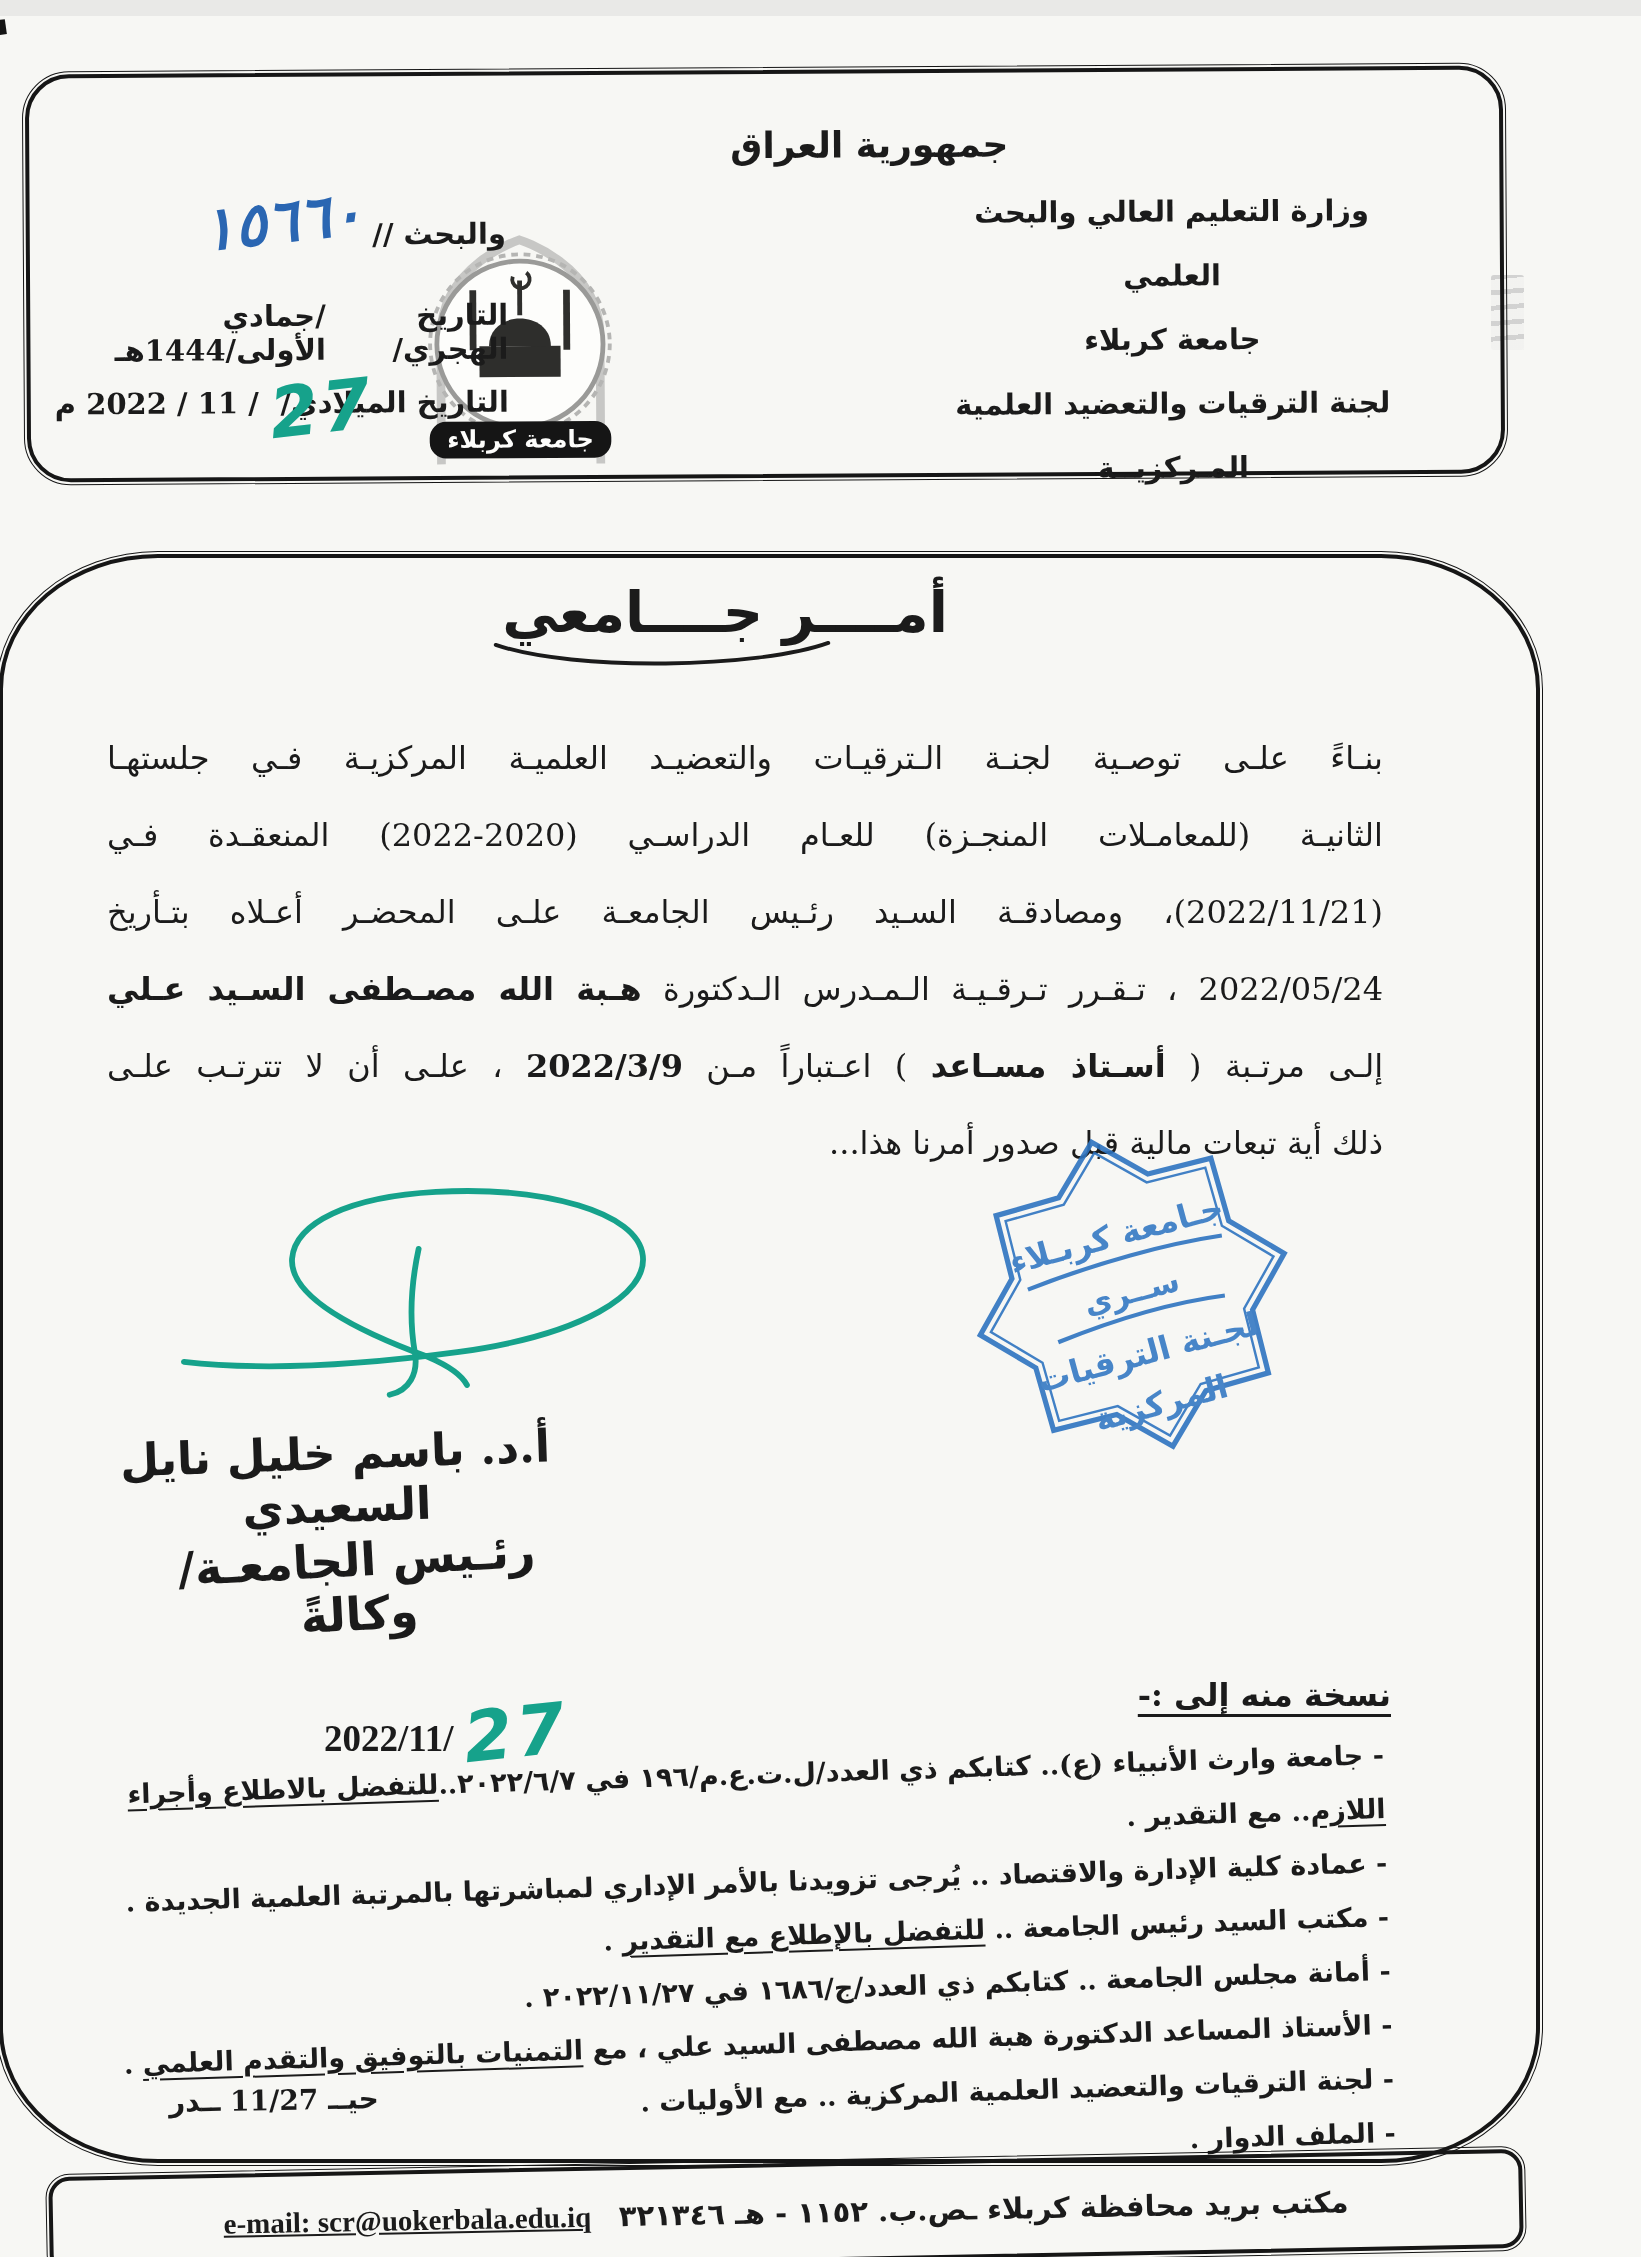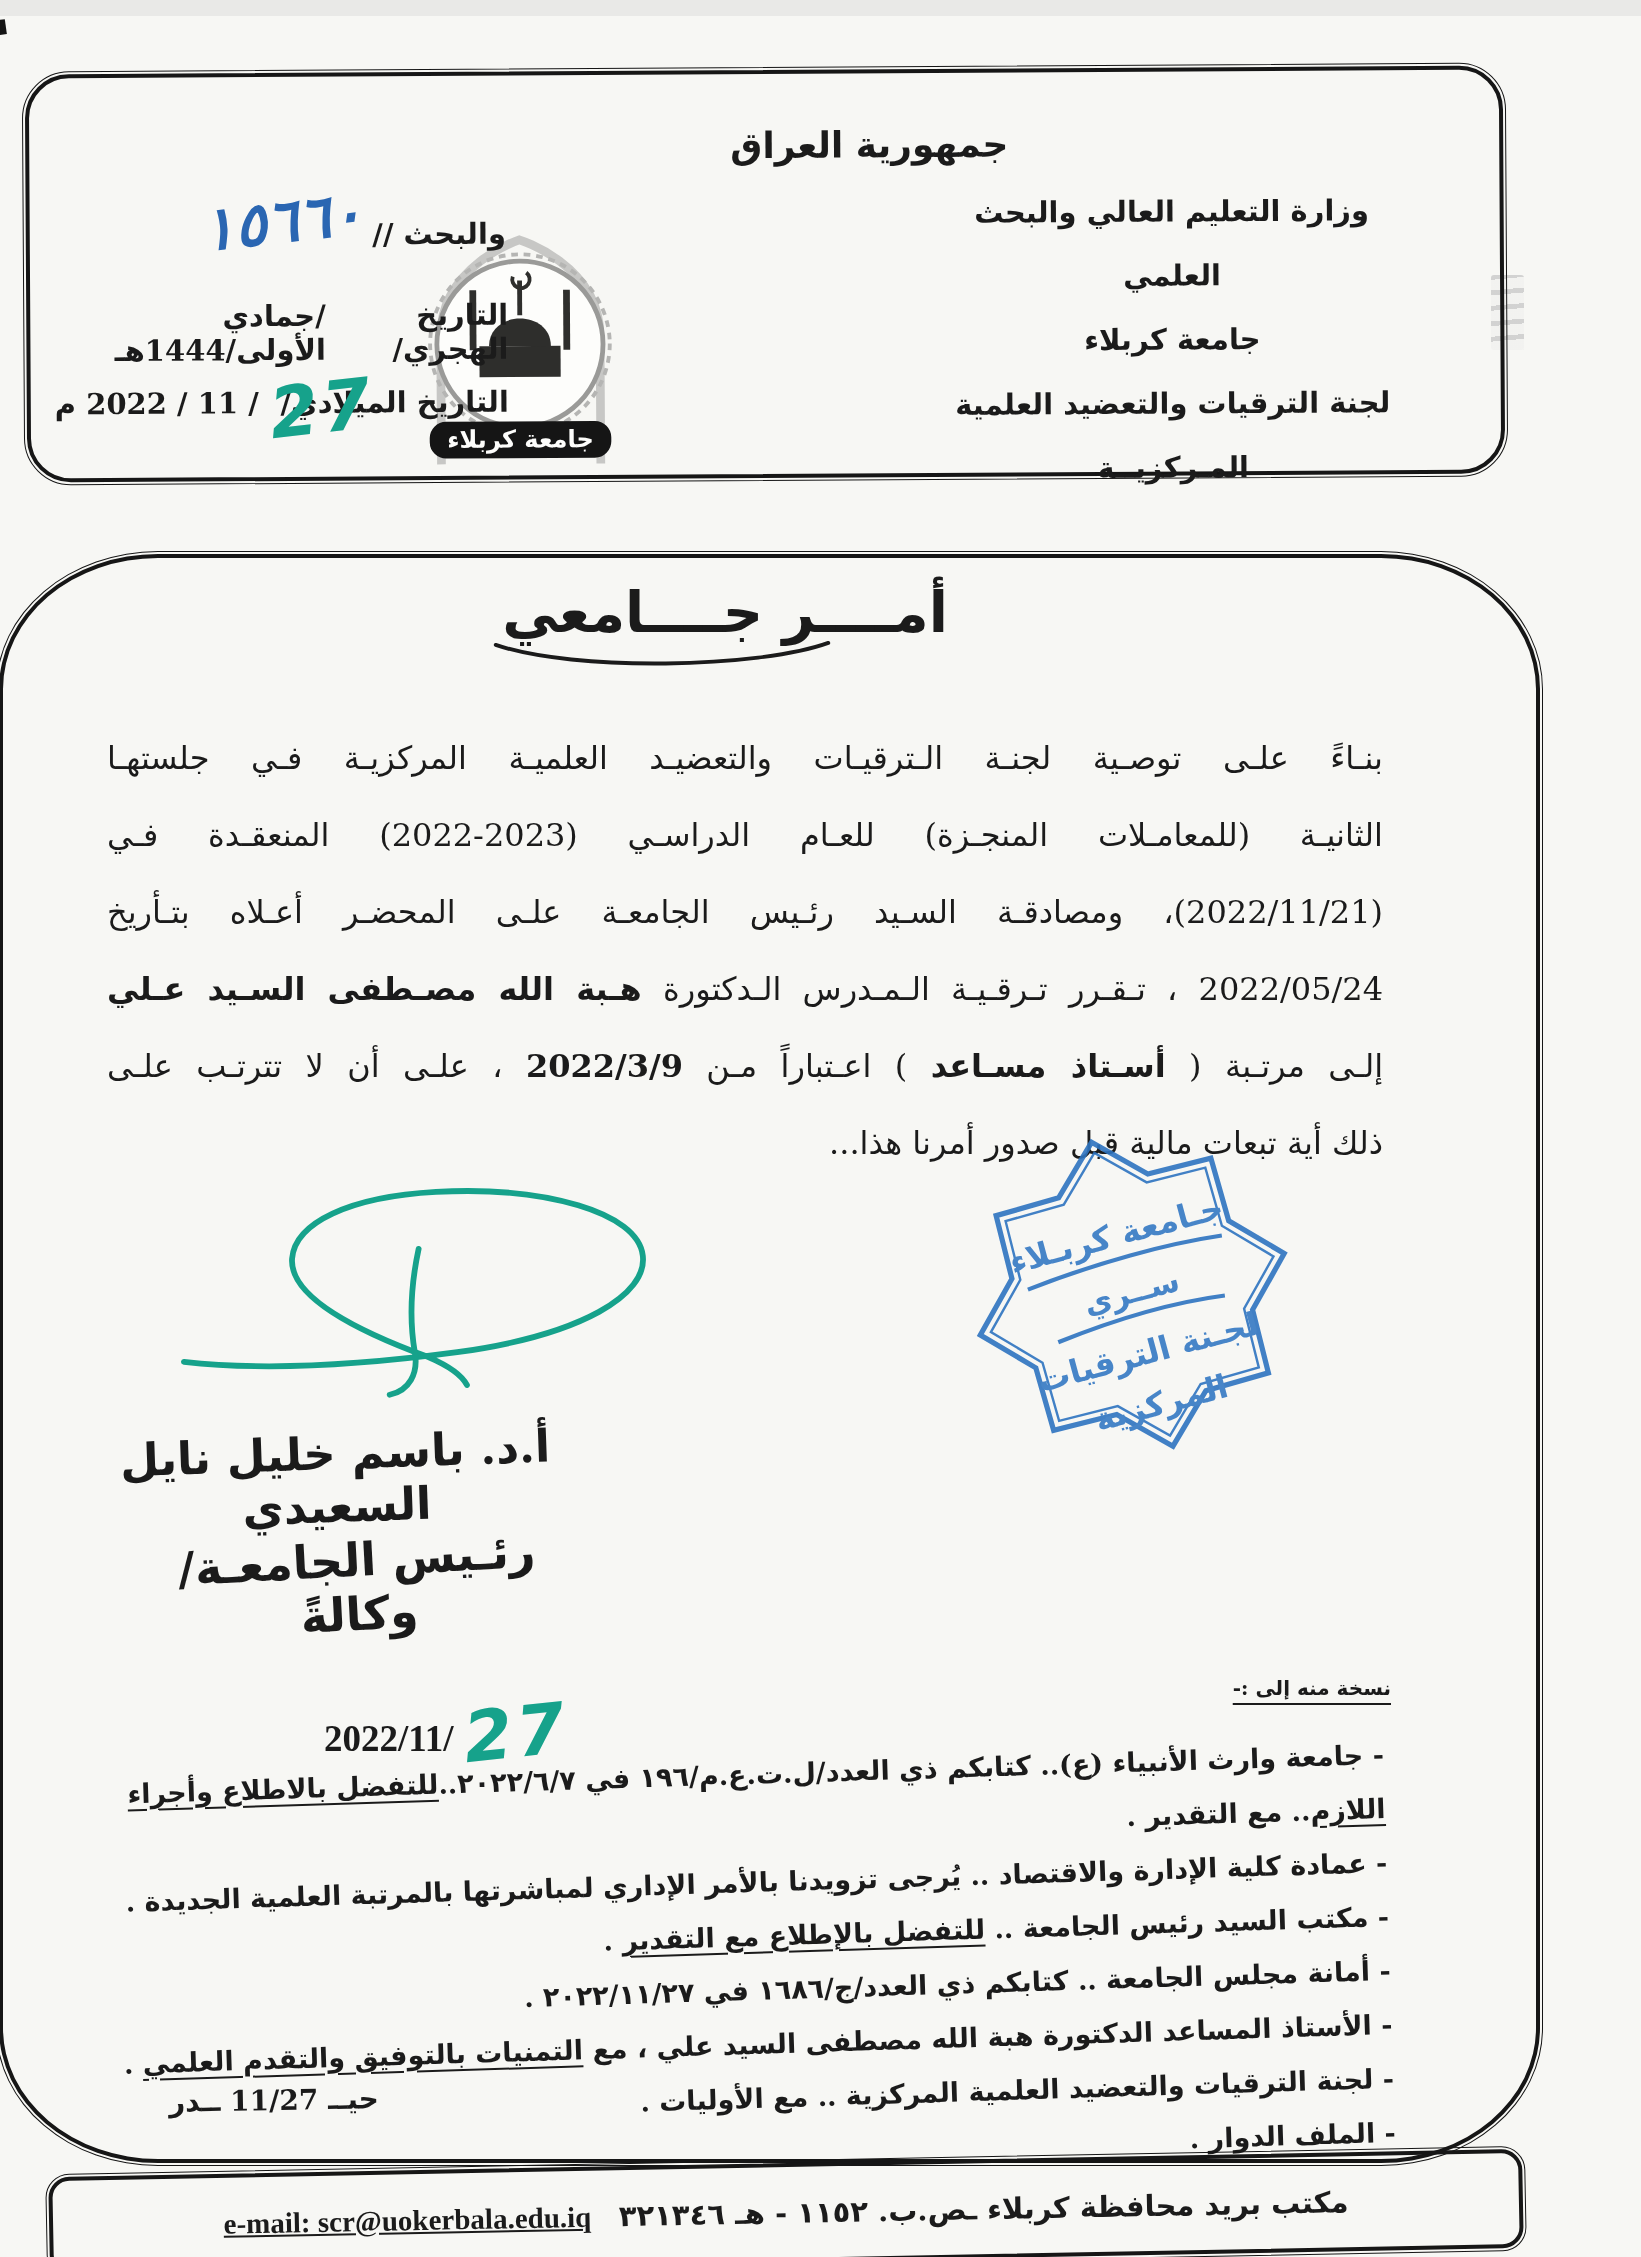--- a/index.html
+++ b/index.html
@@ -52,21 +52,21 @@
   .signer-name{position:absolute;left:53px;top:869px;width:560px;text-align:center;
     font-size:45px;font-weight:bold;transform:rotate(-2deg);letter-spacing:-1px;}
   .signer-role{position:absolute;left:162px;top:975px;width:386px;text-align:center;
     font-size:46px;font-weight:bold;transform:rotate(-3deg);}
   .sign-date{position:absolute;left:321px;top:1128px;direction:ltr;
     font-size:37px;font-weight:bold;font-family:"Liberation Serif","DejaVu Serif",serif;}
   .hand-green{color:#16a28b;font-style:italic;font-weight:bold;font-size:70px;
     font-family:"DejaVu Sans","Liberation Sans",sans-serif;
     display:inline-block;transform:rotate(-6deg) translateY(5.8px);letter-spacing:3.9px;}
 
-  .copies-heading{position:absolute;right:145px;top:1118px;font-size:20px;font-weight:bold;
+  .copies-heading{position:absolute;right:145px;top:1118px;font-size:32px;font-weight:bold;
     text-decoration:underline;text-underline-offset:7.7px;}
   .copies-list{position:absolute;right:153px;top:1170px;width:1294px;
     font-size:27px;font-weight:bold;line-height:54px;
     transform:rotate(-1.8deg);transform-origin:top right;text-align:right;}
   .bottom-note{position:absolute;left:166px;top:1526px;font-size:28px;font-weight:bold;transform:rotate(-1deg);}
 
   
   .footer-box{position:absolute;left:89px;top:2147px;width:1466px;height:91px;border-radius:21px;
     transform:rotate(-1.1deg);display:flex;align-items:center;justify-content:center;}
   .footer-line{font-size:29px;font-weight:bold;white-space:nowrap;direction:rtl;}
@@ -130,21 +130,21 @@
 
     <div class="order-title">
       <span>أمــــر جــــامعي</span>
       <svg class="swoosh" width="348" height="33" viewBox="0 0 360 34">
         <path d="M 352 4 C 280 30 90 34 8 6" fill="none" stroke="#1b1b1b" stroke-width="4" stroke-linecap="round"></path>
       </svg>
     </div>
 
     <div class="bodytext">
         <div class="line"><span>بنـاءً علـى توصـية لجنـة الـترقيـات والتعضيـد العلميـة المركزيـة فـي جلستهـا</span></div>
-        <div class="line"><span>الثانيـة (للمعامـلات المنجـزة) للعـام الدراسـي (2023-2022) المنعقـدة فـي</span></div>
+        <div class="line"><span>الثانيـة (للمعامـلات المنجـزة) للعـام الدراسـي (2020-2022) المنعقـدة فـي</span></div>
         <div class="line"><span>(2022/11/21)، ومصادقـة السـيد رئـيس الجامعـة علـى المحضـر أعـلاه بتـأريخ</span></div>
         <div class="line"><span>2022/05/24 ، تـقـرر تـرقـيـة الـمـدرس الـدكتورة </span><span class="b">هـبة الله مصـطفى السـيد عـلي</span></div>
         <div class="line"><span>إلـى مرتـبة ( </span><span class="b">أسـتاذ مسـاعد</span><span> ) اعـتباراً مـن </span><span class="b">2022/3/9</span><span> ، علـى أن لا تترتـب علـى</span></div>
         <div class="line"><span>ذلك أية تبعات مالية قبل صدور أمرنا هذا...</span></div>
       </div>
 
     <svg class="signature-svg" width="541" height="261" viewBox="0 0 560 270">
       <g fill="none" stroke="#16a28b" stroke-width="6" stroke-linecap="round">
         <path d="M 62 212 C 150 222 255 214 345 202 C 475 184 542 142 537 102 C 532 57 435 30 323 36 C 233 41 177 68 174 105 C 171 142 233 177 315 207 C 336 216 350 226 355 236"></path>
         <path d="M 305 95 C 297 132 295 167 301 202 C 305 224 295 242 275 246"></path>

